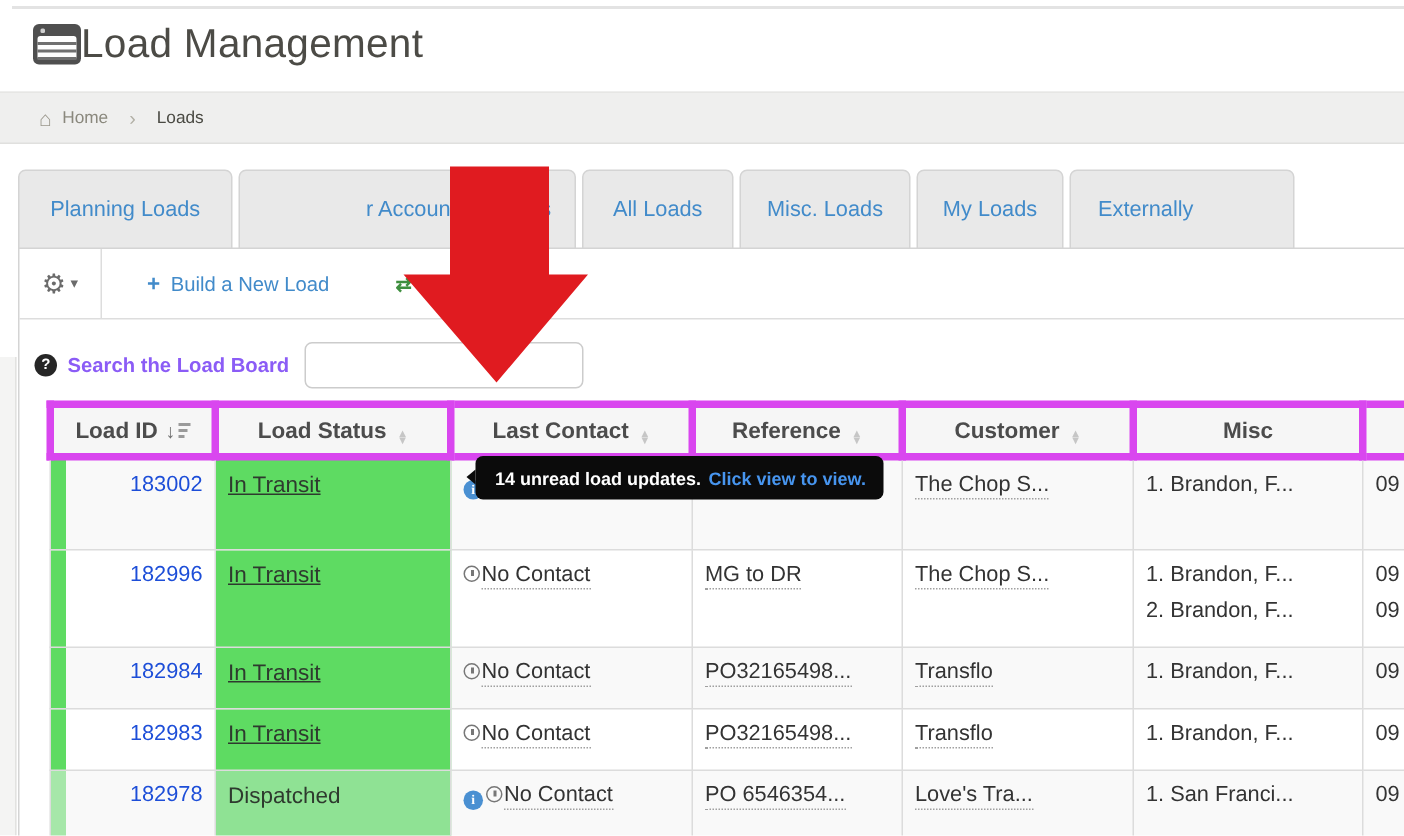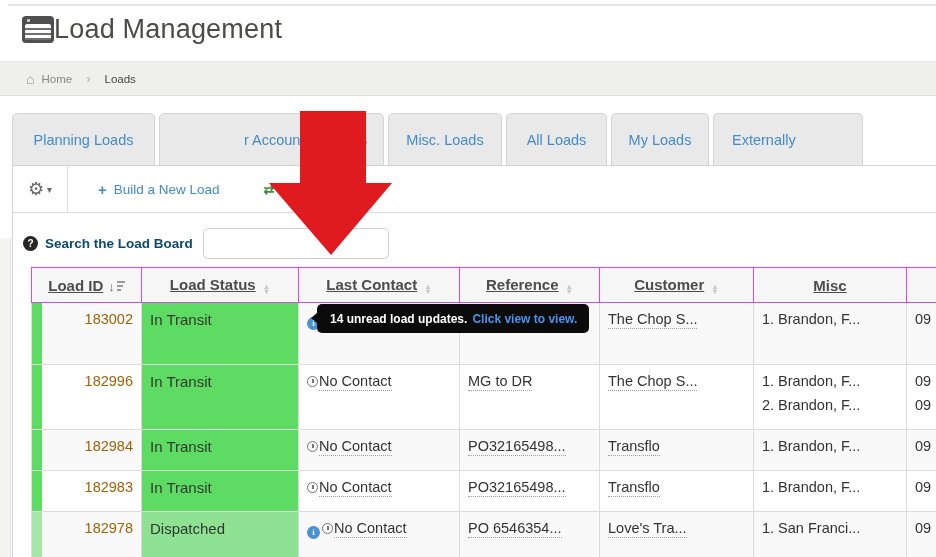--- a/index.html
+++ b/index.html
@@ -44,36 +44,36 @@
   .caret-glyph { font-size:10px; color:#6b6b6b; }
   .toolbar-links { display:flex; align-items:center; gap:44px; margin-left:30px; }
   .tb-link { display:flex; align-items:center; gap:7px; color:#428bca; font-size:13.5px;
     text-decoration:none; cursor:pointer; }
   .plus-glyph { font-weight:bold; font-size:15px; }
   .post-glyph { color:#3f8f3f; font-weight:bold; font-size:13px; }
 
   .search-row { display:flex; align-items:center; padding:15px 0 0 10px; }
   .q-icon { width:15px; height:15px; border-radius:50%; background:#262626; color:#fff;
     font-size:10px; font-weight:bold; display:flex; align-items:center; justify-content:center; }
-  .search-label { font-size:13.5px; font-weight:bold; color:#0c4a6e; margin-left:7px; }
+  .search-label { font-size:13.5px; font-weight:bold; color:#8b5cf6; margin-left:7px; }
   .search-input { margin-left:10px; width:186px; height:31px; border:1px solid #ccc;
     border-radius:5px; padding:0 8px; font-size:13px; outline:none; }
 
   
   table.board { border-collapse:collapse; table-layout:fixed; width:965px;
     margin:8px 0 0 18px; font-size:14.5px; }
-  .board th { background:#f6f6f6; border:1px solid #d946ef; height:35px; font-size:15px;
-    color:#4c4c4c; font-weight:bold; text-align:center; cursor:pointer; white-space:nowrap;text-decoration:underline; }
+  .board th { background:#f6f6f6; border:5px solid #d946ef; height:35px; font-size:15px;
+    color:#4c4c4c; font-weight:bold; text-align:center; cursor:pointer; white-space:nowrap; }
   .board td { border:1px solid #dcdcdc; vertical-align:top; padding:8px 8px; background:#fff; }
   .board tr.striped td { background:#f9f9f9; }
   .board td.stripe { padding:0; border-right:none; }
   .board td.load-id { border-left:none; text-align:right; }
-  .load-link { color:#a16207; text-decoration:none; cursor:pointer; }
+  .load-link { color:#1d4ed8; text-decoration:none; cursor:pointer; }
   .board td.status { font-size:15px; color:#2e3a2e; }
-  tr.g td.status, tr.g td.stripe { background:#5edb62 !important; }
+  tr.g td.status, tr.g td.stripe { background:#5edb62 !important;text-decoration:underline; }
   tr.gl td.status { background:#8fe294 !important; }
   tr.gl td.stripe { background:#a6e7a9 !important; }
   .dotted { border-bottom:1px dotted #a0a0a0; padding-bottom:1px; color:#333; cursor:pointer; }
   .pick-line { margin-bottom:8px; white-space:nowrap; overflow:hidden; }
   .date-line { margin-bottom:8px; }
   .lc-cell { white-space:nowrap; }
   .clock-icon { display:inline-block; width:11px; height:11px; border:1.5px solid #777;
     border-radius:50%; position:relative; vertical-align:-1px; margin-right:1px; }
   .clock-icon::after { content:""; position:absolute; left:4px; top:2px; width:1.5px; height:4px; background:#777; }
   .info-icon { display:inline-flex; width:13px; height:13px; border-radius:50%; background:#4a90d2;
@@ -122,22 +122,22 @@
 <div class="breadcrumb">
   <span class="bc-home-icon">⌂</span>
   <a class="bc-home">Home</a>
   <span class="bc-sep">›</span>
   <span class="bc-current">Loads</span>
 </div>
 
 <div class="tabs">
   <div class="tab" style="width:143px;">Planning Loads</div>
   <div class="tab offset" style="width:225px;">r Accounting Loads</div>
+  <div class="tab" style="width:101px;">All Loads</div>
   <div class="tab" style="width:114px;">Misc. Loads</div>
-  <div class="tab" style="width:101px;">All Loads</div>
   <div class="tab" style="width:98px;">My Loads</div>
   <div class="tab cutoff" style="width:150px;">Externally</div>
 </div>
 
 <div class="panel">
 
   <div class="toolbar">
     <div class="gear-btn">
       <span class="gear-glyph">⚙</span>
       <span class="caret-glyph">▾</span>

